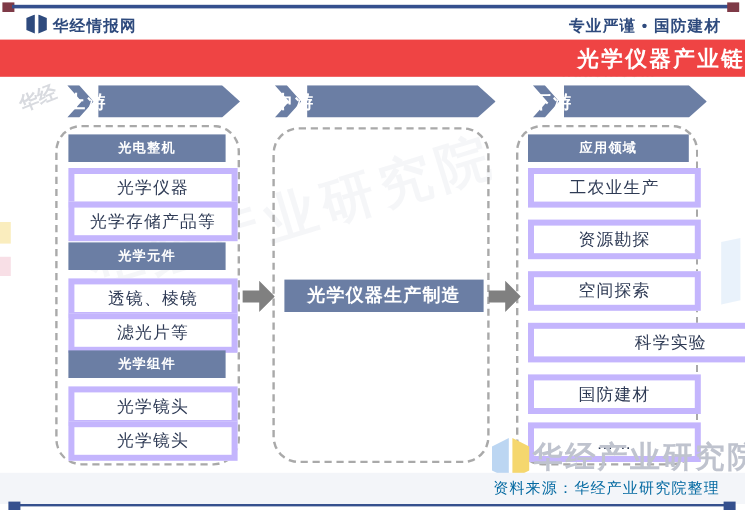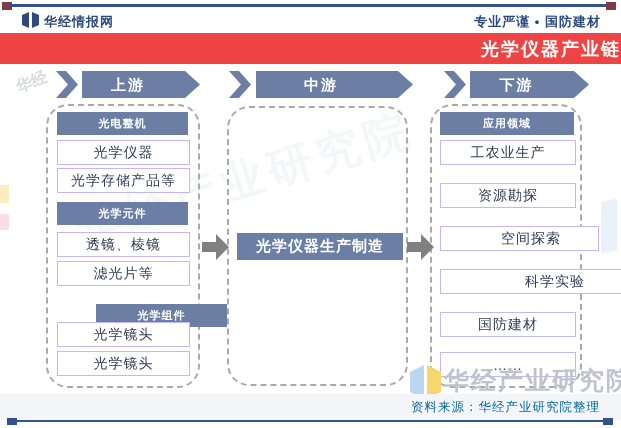--- a/index.html
+++ b/index.html
@@ -22,32 +22,32 @@
   
   .brand{left:44px;top:13px;font-size:13px;color:#2e4a7d;font-weight:bold;letter-spacing:1px;}
   .slogan{top:13px;right:20px;font-size:13px;color:#2e4a7d;font-weight:bold;letter-spacing:1px;}
 
   
   .title-bar{left:0;top:33px;width:621px;height:31px;background:#ef4444;
     display:flex;align-items:center;justify-content:flex-end;}
   .title-bar span{color:#fff;font-size:18px;font-weight:bold;letter-spacing:2px;}
 
   
-  .stage-label{position:absolute;color:#fff;font-size:15px;font-weight:bold;letter-spacing:2px;top:5px;width:100%;text-align:center;}
+  .stage-label{position:absolute;color:#fff;font-size:15px;font-weight:bold;letter-spacing:2px;top:5px;width:100%;}
 
   
   .dashed{border:2px dashed #a9a9a9;border-radius:22px;background:transparent;}
   .c-left{left:46px;top:104px;width:150px;height:280px;}
   .c-mid{left:227px;top:106px;width:177px;height:276px;}
   .c-right{left:430px;top:104px;width:148px;height:280px;}
 
   
   .hdr-box{background:#6b7ea4;color:#fff;font-weight:bold;font-size:11px;
     display:flex;align-items:center;justify-content:center;letter-spacing:1px;}
-  .item-box{background:#fff;border:1px solid #c4b5fd;color:#2f3b55;font-size:14px;
+  .item-box{background:#fff;border:5px solid #c4b5fd;color:#2f3b55;font-size:14px;
     display:flex;align-items:center;justify-content:center;letter-spacing:1px;}
   .lcol{left:57px;width:131px;height:23px;}
   .rcol{left:440px;width:134px;height:23px;}
   .mid-box{left:237px;top:233px;width:166px;height:27px;font-size:15px;letter-spacing:1px;}
 
   
   .wm{pointer-events:none;}
   .wm-diag{left:70px;top:150px;font-size:44px;font-weight:bold;color:#7c88a5;opacity:0.07;
     transform:rotate(-17deg);letter-spacing:6px;white-space:nowrap;}
   .wm-tl{left:16px;top:72px;font-size:16px;font-weight:bold;color:#b9bdc6;opacity:0.55;transform:rotate(-22deg);}
@@ -112,37 +112,37 @@
 <div class="abs dashed c-left"></div>
 <div class="abs dashed c-mid"></div>
 <div class="abs dashed c-right"></div>
 
 <div class="abs hdr-box lcol" style="top:112px;">光电整机</div>
 <div class="abs item-box lcol" style="top:140px;">光学仪器</div>
 <div class="abs item-box lcol" style="top:168px;">光学存储产品等</div>
 <div class="abs hdr-box lcol" style="top:202px;">光学元件</div>
 <div class="abs item-box lcol" style="top:232px;">透镜、棱镜</div>
 <div class="abs item-box lcol" style="top:261px;">滤光片等</div>
-<div class="abs hdr-box lcol" style="top:304px;margin-left:39px;">光学组件</div>
+<div class="abs hdr-box lcol" style="top:292px;">光学组件</div>
 <div class="abs item-box lcol" style="top:322px;">光学镜头</div>
 <div class="abs item-box lcol" style="top:351px;">光学镜头</div>
 
 <svg class="abs" style="left:202px;top:234px;" width="27" height="26" viewBox="0 0 27 26">
   <polygon points="0,8 14,8 14,0 27,13 14,26 14,18 0,18" fill="#808080"></polygon>
 </svg>
 <svg class="abs" style="left:407px;top:234px;" width="27" height="26" viewBox="0 0 27 26">
   <polygon points="0,8 14,8 14,0 27,13 14,26 14,18 0,18" fill="#808080"></polygon>
 </svg>
 
 <div class="abs hdr-box mid-box">光学仪器生产制造</div>
 
 <div class="abs hdr-box rcol" style="top:112px;">应用领域</div>
 <div class="abs item-box rcol" style="top:140px;">工农业生产</div>
 <div class="abs item-box rcol" style="top:183px;">资源勘探</div>
-<div class="abs item-box rcol" style="top:226px;padding-left:23px;">空间探索</div>
+<div class="abs item-box rcol" style="top:226px;">空间探索</div>
 <div class="abs item-box rcol" style="top:269px;padding-left:47px;">科学实验</div>
 <div class="abs item-box rcol" style="top:312px;">国防建材</div>
 <div class="abs item-box rcol" style="top:352px;">……</div>
 
 <svg class="abs wm" style="left:408px;top:362px;" width="36" height="40" viewBox="0 0 36 40">
   <polygon points="2,10 16,3 16,37 2,30" fill="#bcd6f2"></polygon>
   <polygon points="19,3 33,10 33,30 19,37" fill="#f5d76e"></polygon>
 </svg>
 <div class="abs wm wm-bottom-text">华经产业研究院</div>
 <div class="abs wm wm-bottom-url">www.huaon.com</div>

